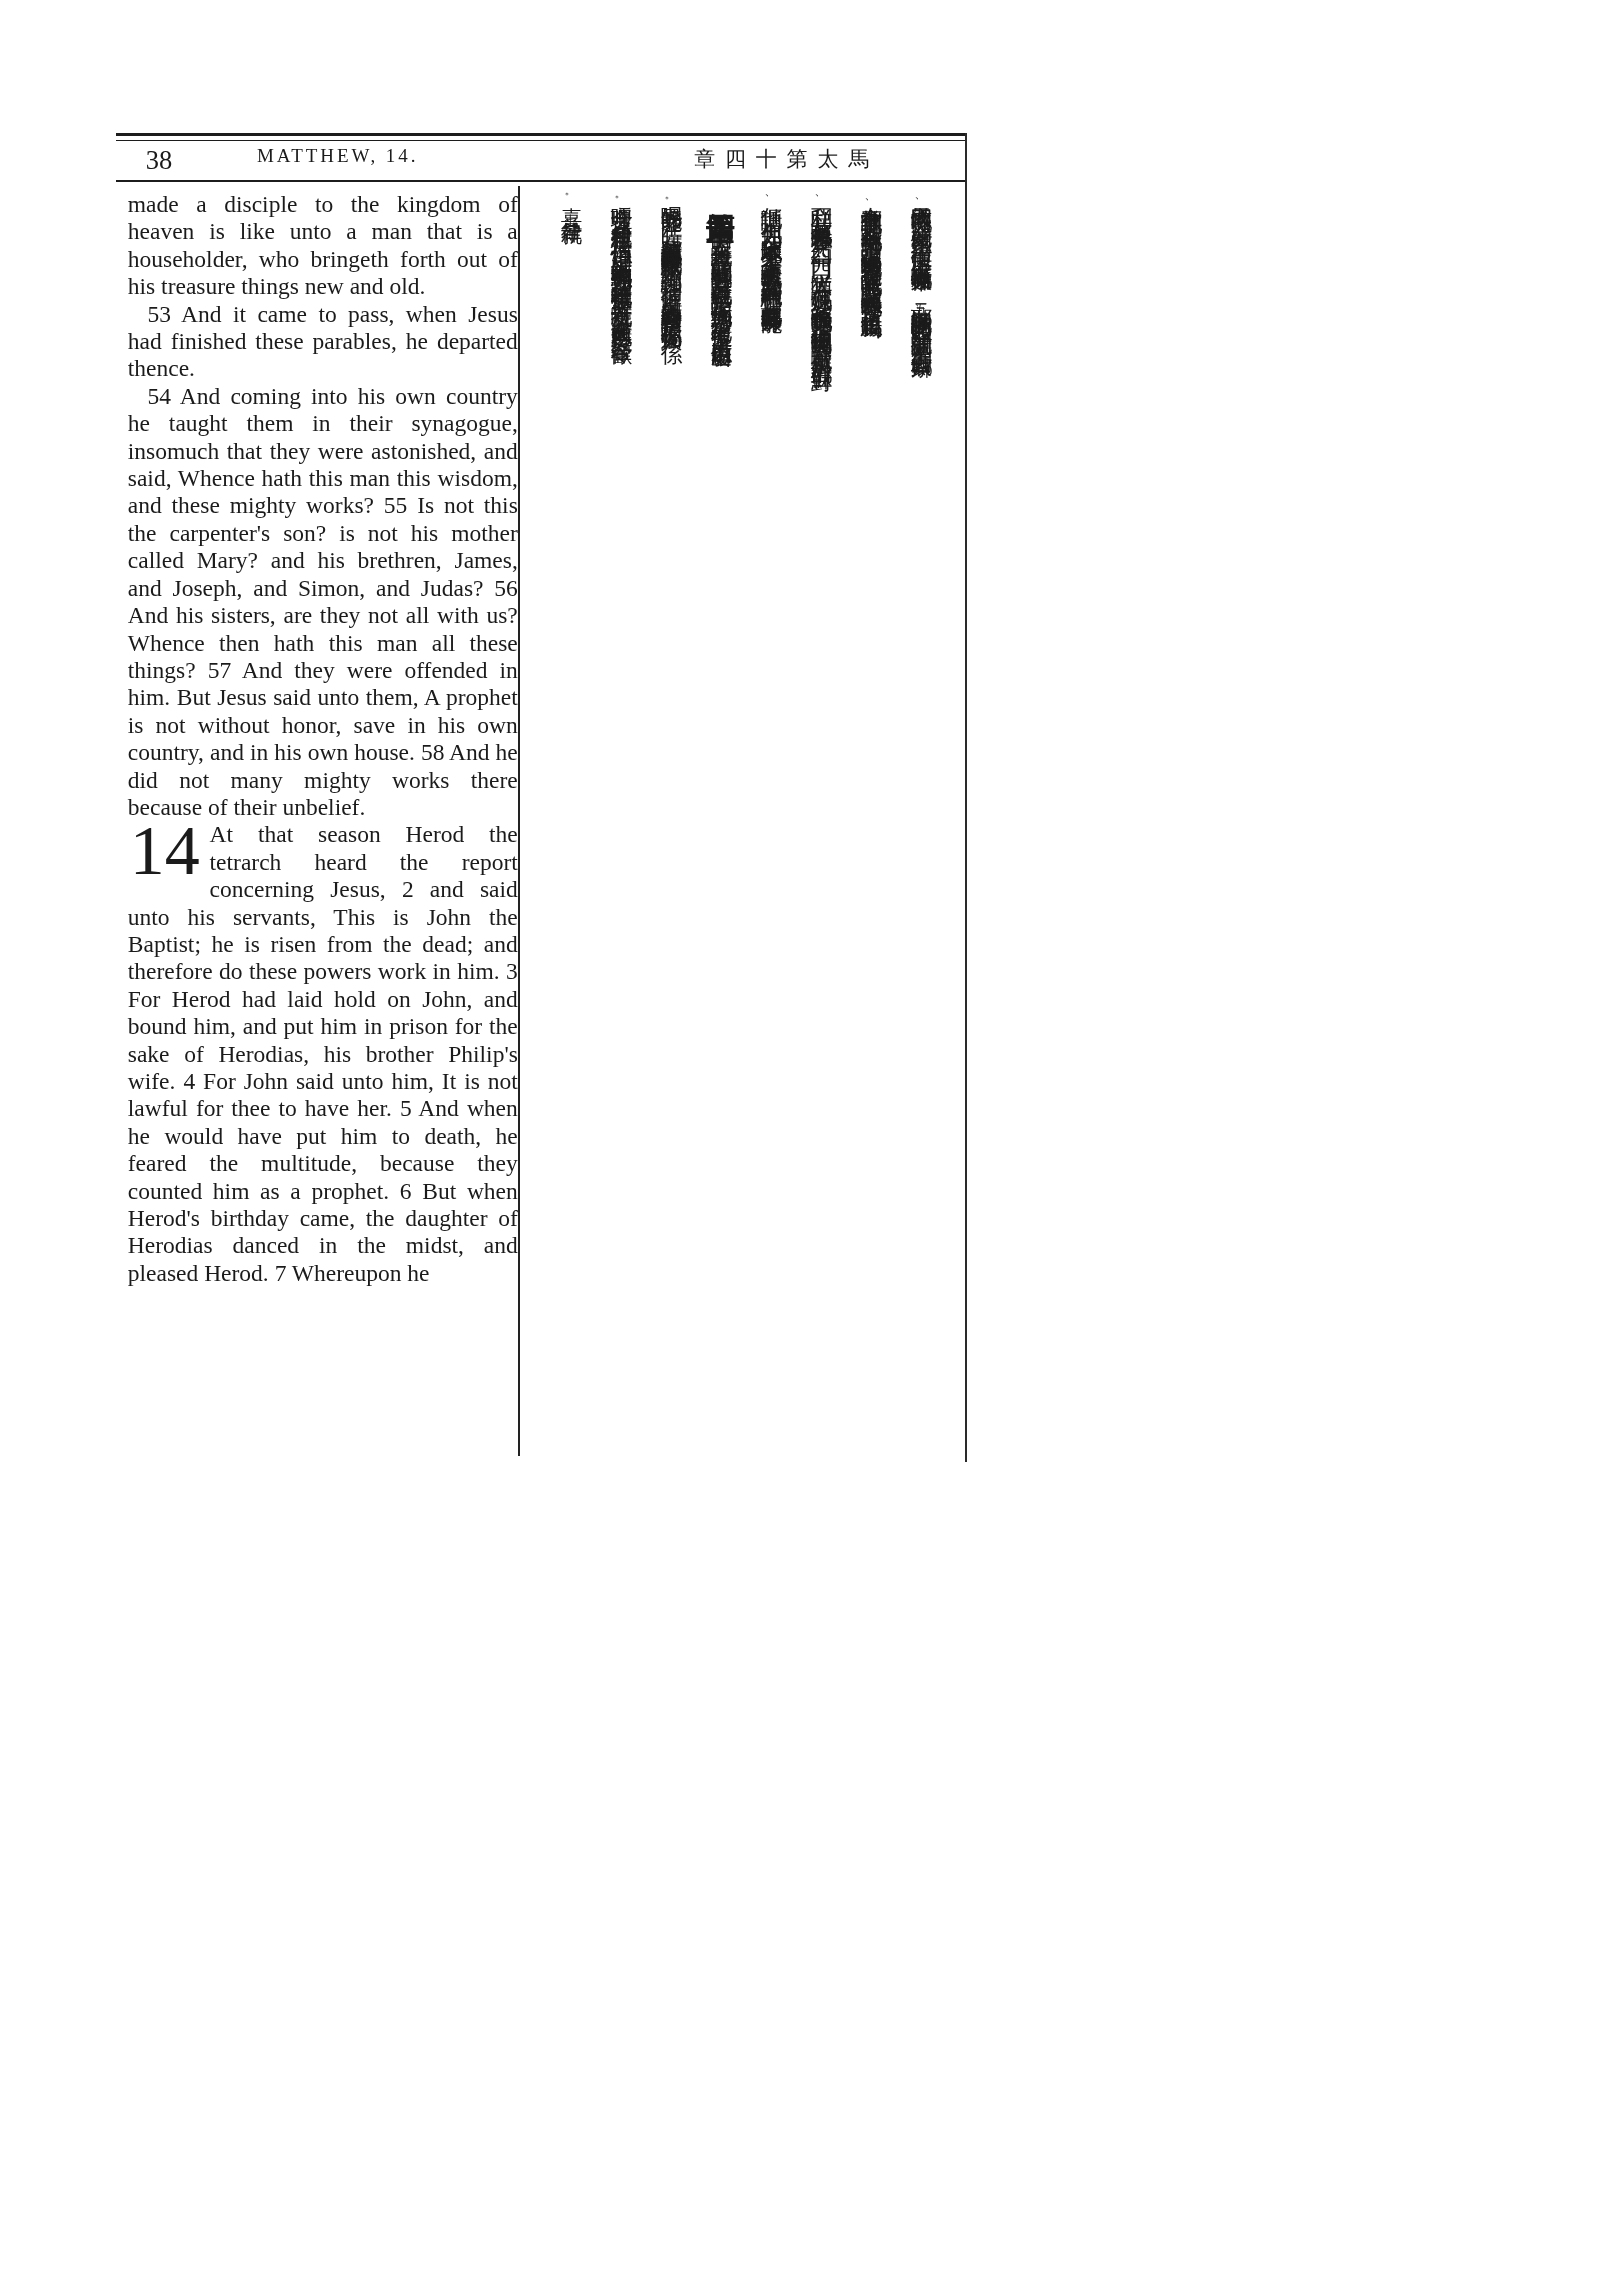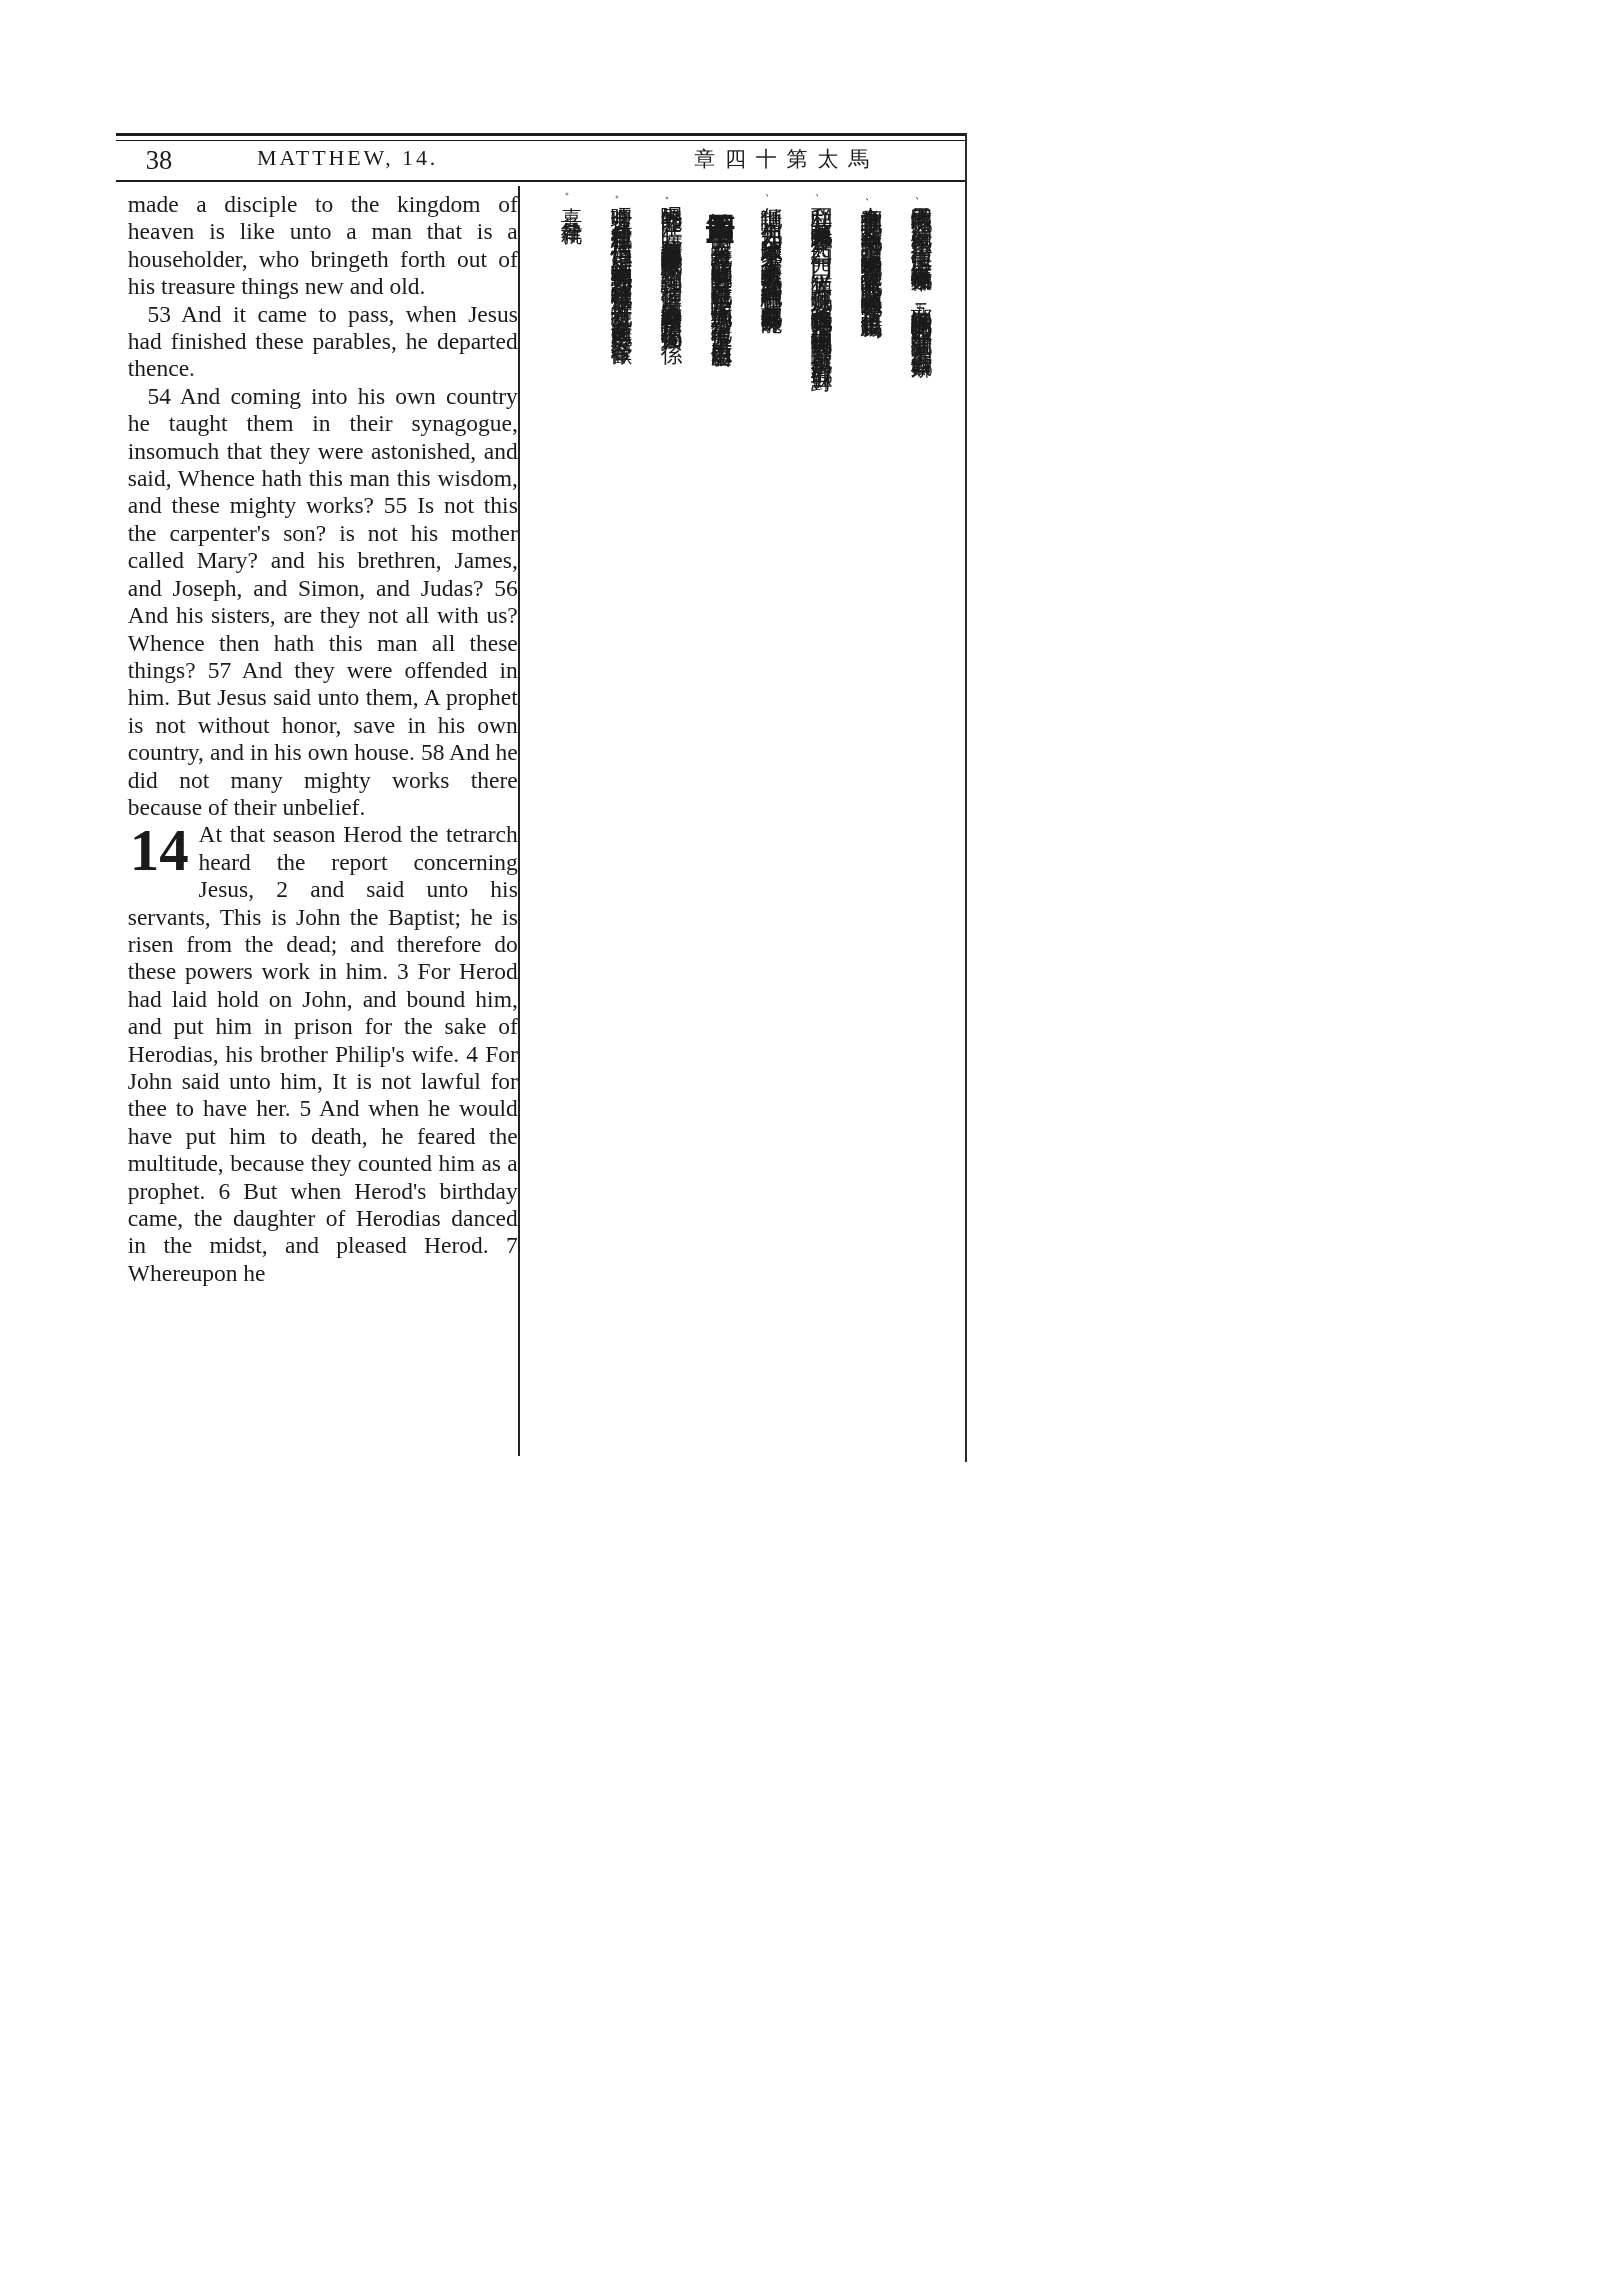--- a/index.html
+++ b/index.html
@@ -14,32 +14,32 @@
   .page{position:absolute;left:116px;top:133px;width:851px;height:1329px;}
   .rule{position:absolute;background:#1c1c1c;}
   .rule-top-thick{left:0;top:0;width:100%;height:2.9px;}
   .rule-top-thin{left:0;top:6.9px;width:100%;height:1px;}
   .rule-header{left:0;top:47px;width:100%;height:2px;}
   .edge{position:absolute;right:0;top:0;width:2px;height:1329px;background:#2a2a2a;}
   .divider{position:absolute;left:402px;top:53px;width:2px;height:1270px;background:#222;}
 
   .header{position:absolute;left:16px;top:11.8px;width:100%;height:35px;}
   .pgnum{position:absolute;left:13.7px;top:0;font-size:26.5px;}
-  .title-en{position:absolute;left:125px;top:0;font-size:22px;letter-spacing:2.9px;}
+  .title-en{position:absolute;left:125px;top:0;font-size:19px;letter-spacing:2.9px;}
   .title-zh{position:absolute;right:104px;top:0;font-size:21px;letter-spacing:9.8px;font-family:"DejaVu Sans",sans-serif;}
 
   .english{
     position:absolute;left:11.8px;top:58px;width:390px;
     font-size:23.5px;line-height:27.4px;text-align:justify;
   }
   .english p{margin:0;}
   .english p.indent{text-indent:19.6px;}
   .english b{font-weight:normal;}
   .dropcap{
-    float:left;font-weight:bold;font-size:59px;line-height:51px;
+    float:left;font-weight:normal;font-size:70px;line-height:51px;
     margin:3.9px 9.8px 0 2px;
   }
 
   .chinese{
     position:absolute;left:418px;top:57px;width:412px;height:1270px;
     writing-mode:vertical-rl;
     font-family:"DejaVu Sans",sans-serif;
     overflow:hidden;
   }
   .ccol{line-height:49px;font-size:21.6px;letter-spacing:1px;}

